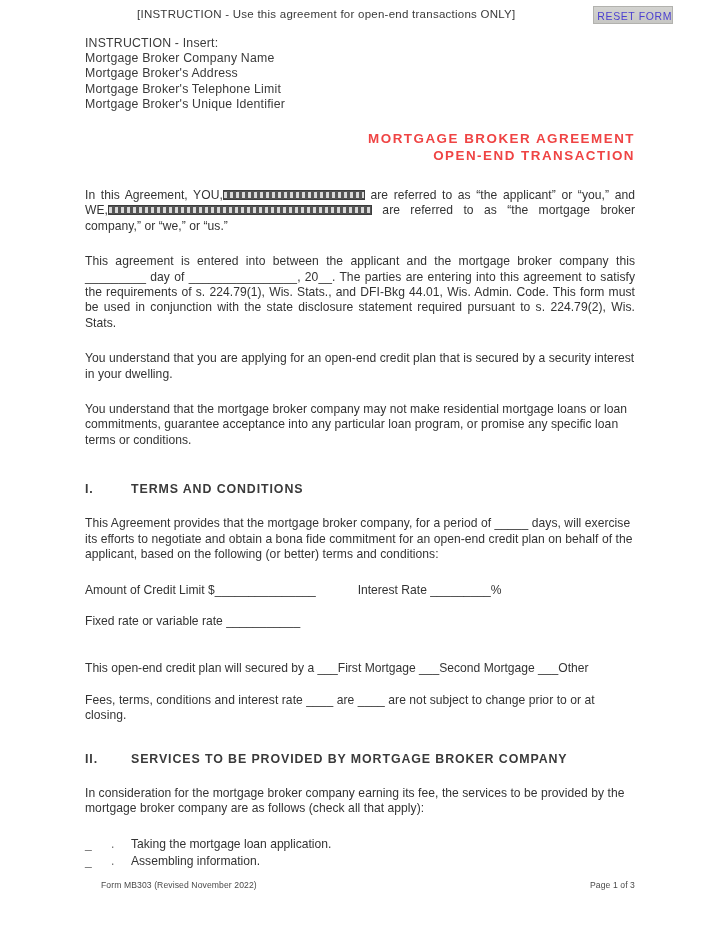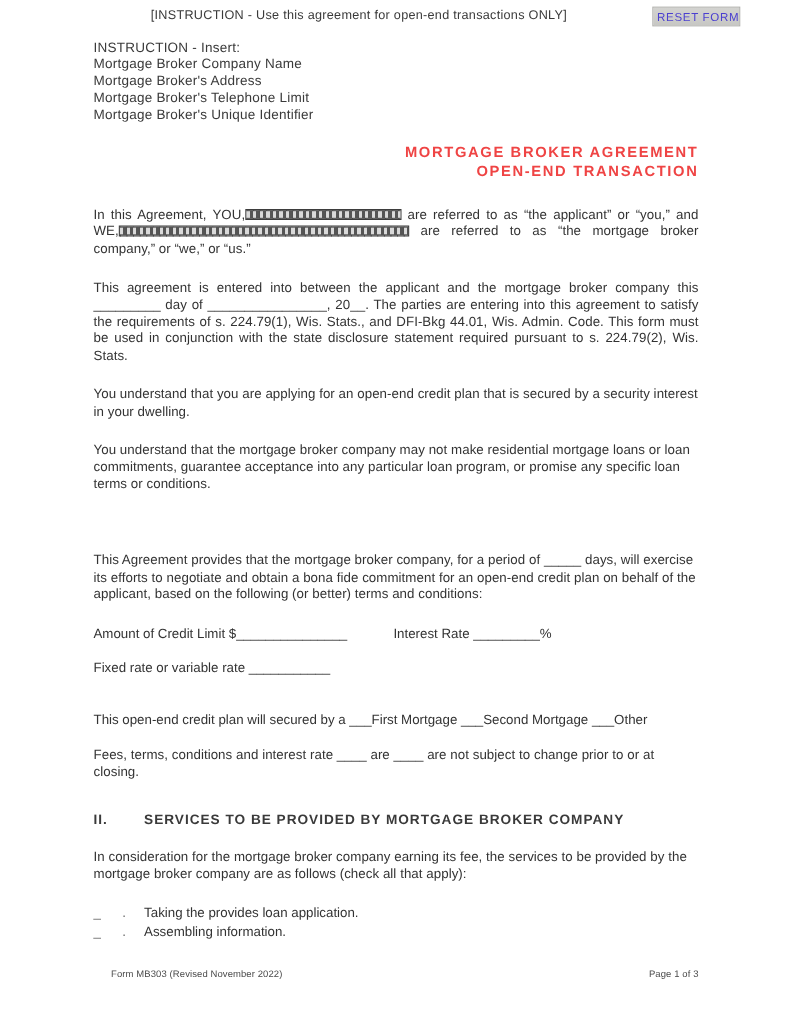--- a/index.html
+++ b/index.html
@@ -213,20 +213,21 @@
     <div class="gap-20"></div>
 
     <p class="para nojust">You understand that you are applying for an open-end credit plan that is secured by a security interest in your dwelling.</p>
 
     <div class="gap-20"></div>
 
     <p class="para nojust">You understand that the mortgage broker company may not make residential mortgage loans or loan commitments, guarantee acceptance into any particular loan program, or promise any specific loan terms or conditions.</p>
 
     <div class="gap-34"></div>
 
+    <div class="section-head"><span class="num">I.</span><span>TERMS AND CONDITIONS</span></div>
 
     <div class="gap-20"></div>
 
     <p class="para nojust">This Agreement provides that the mortgage broker company, for a period of _____ days, will exercise its efforts to negotiate and obtain a bona fide commitment for an open-end credit plan on behalf of the applicant, based on the following (or better) terms and conditions:</p>
 
     <div class="gap-20"></div>
 
     <div class="field-line"><span>Amount of Credit Limit $_______________</span><span class="col2">Interest Rate _________%</span></div>
 
     <div class="gap-16"></div>
@@ -247,21 +248,21 @@
     <div class="gap-28"></div>
 
     <div class="section-head"><span class="num">II.</span><span>SERVICES TO BE PROVIDED BY MORTGAGE BROKER COMPANY</span></div>
 
     <div class="gap-20"></div>
 
     <p class="para nojust">In consideration for the mortgage broker company earning its fee, the services to be provided by the mortgage broker company are as follows (check all that apply):</p>
 
     <div class="gap-20"></div>
 
-    <div class="checkitem"><span class="cbox">_ .</span><span>Taking the provides loan application.</span></div>
+    <div class="checkitem"><span class="cbox">_ .</span><span>Taking the mortgage loan application.</span></div>
 
     <div class="checkitem"><span class="cbox">_ .</span><span>Assembling information.</span></div>
 
   </div>
 
   <div class="footer">
     <span class="left">Form MB303 (Revised November 2022)</span>
     <span class="right">Page 1 of 3</span>
   </div>
 

